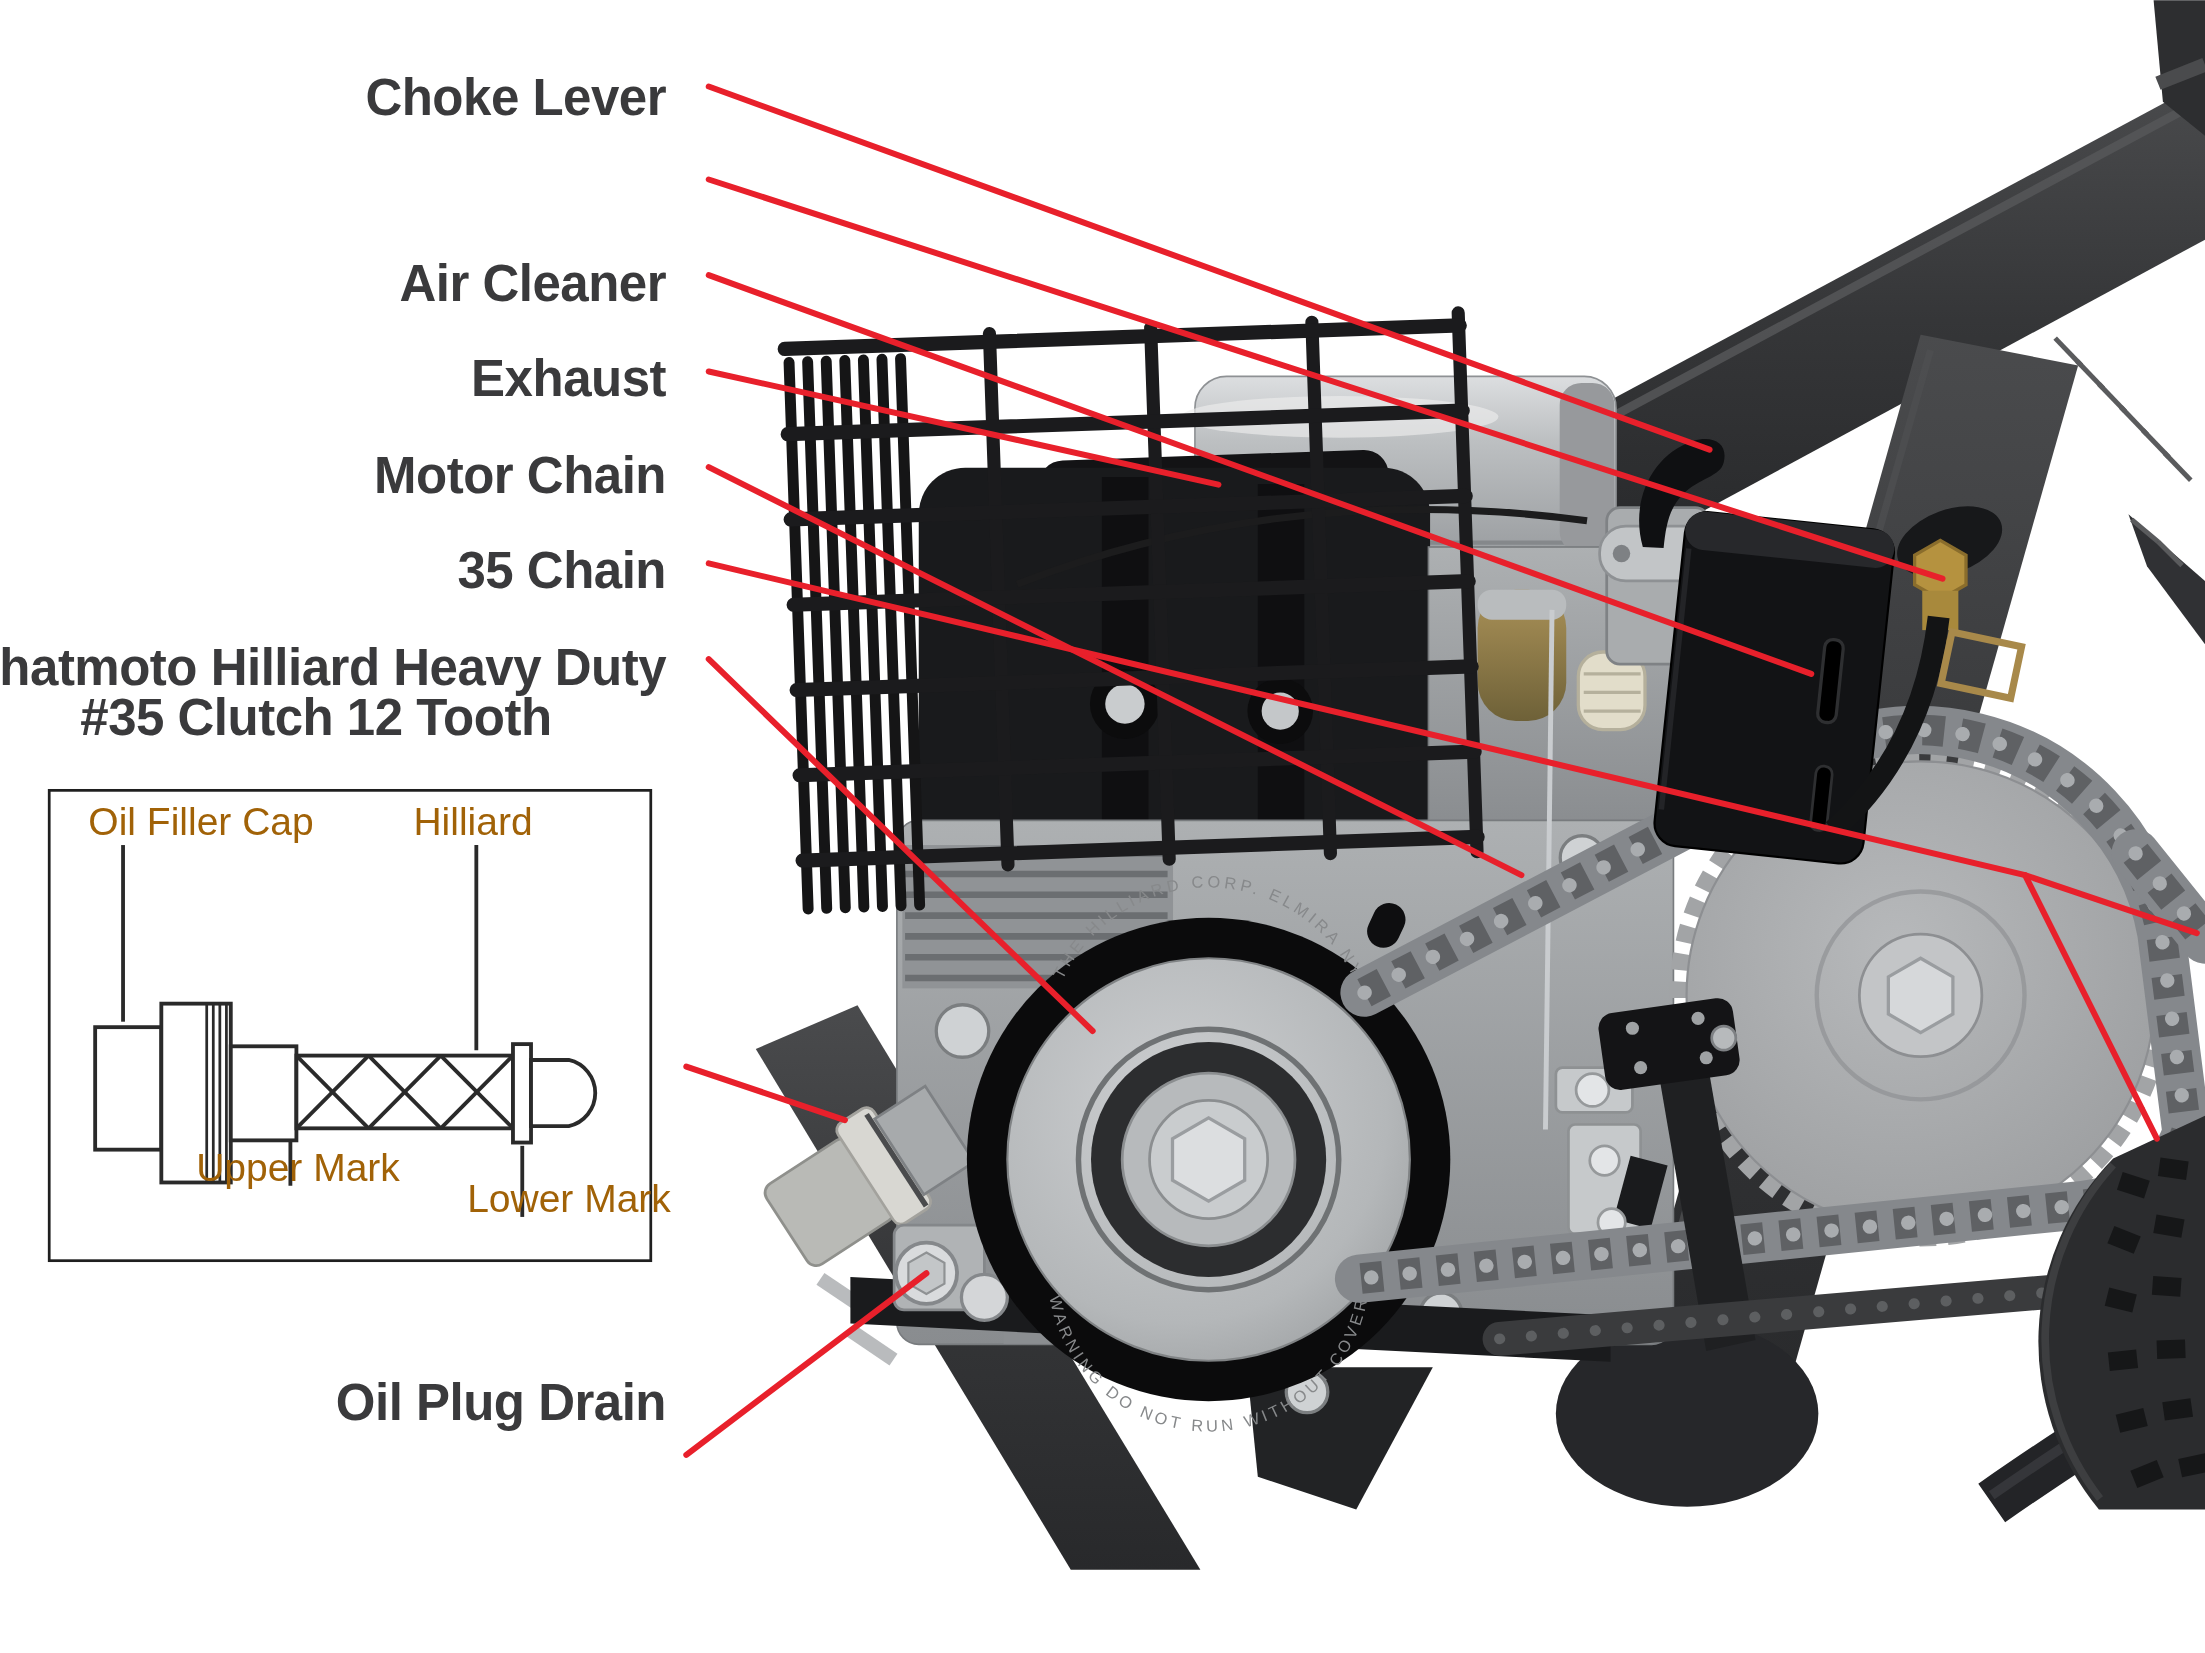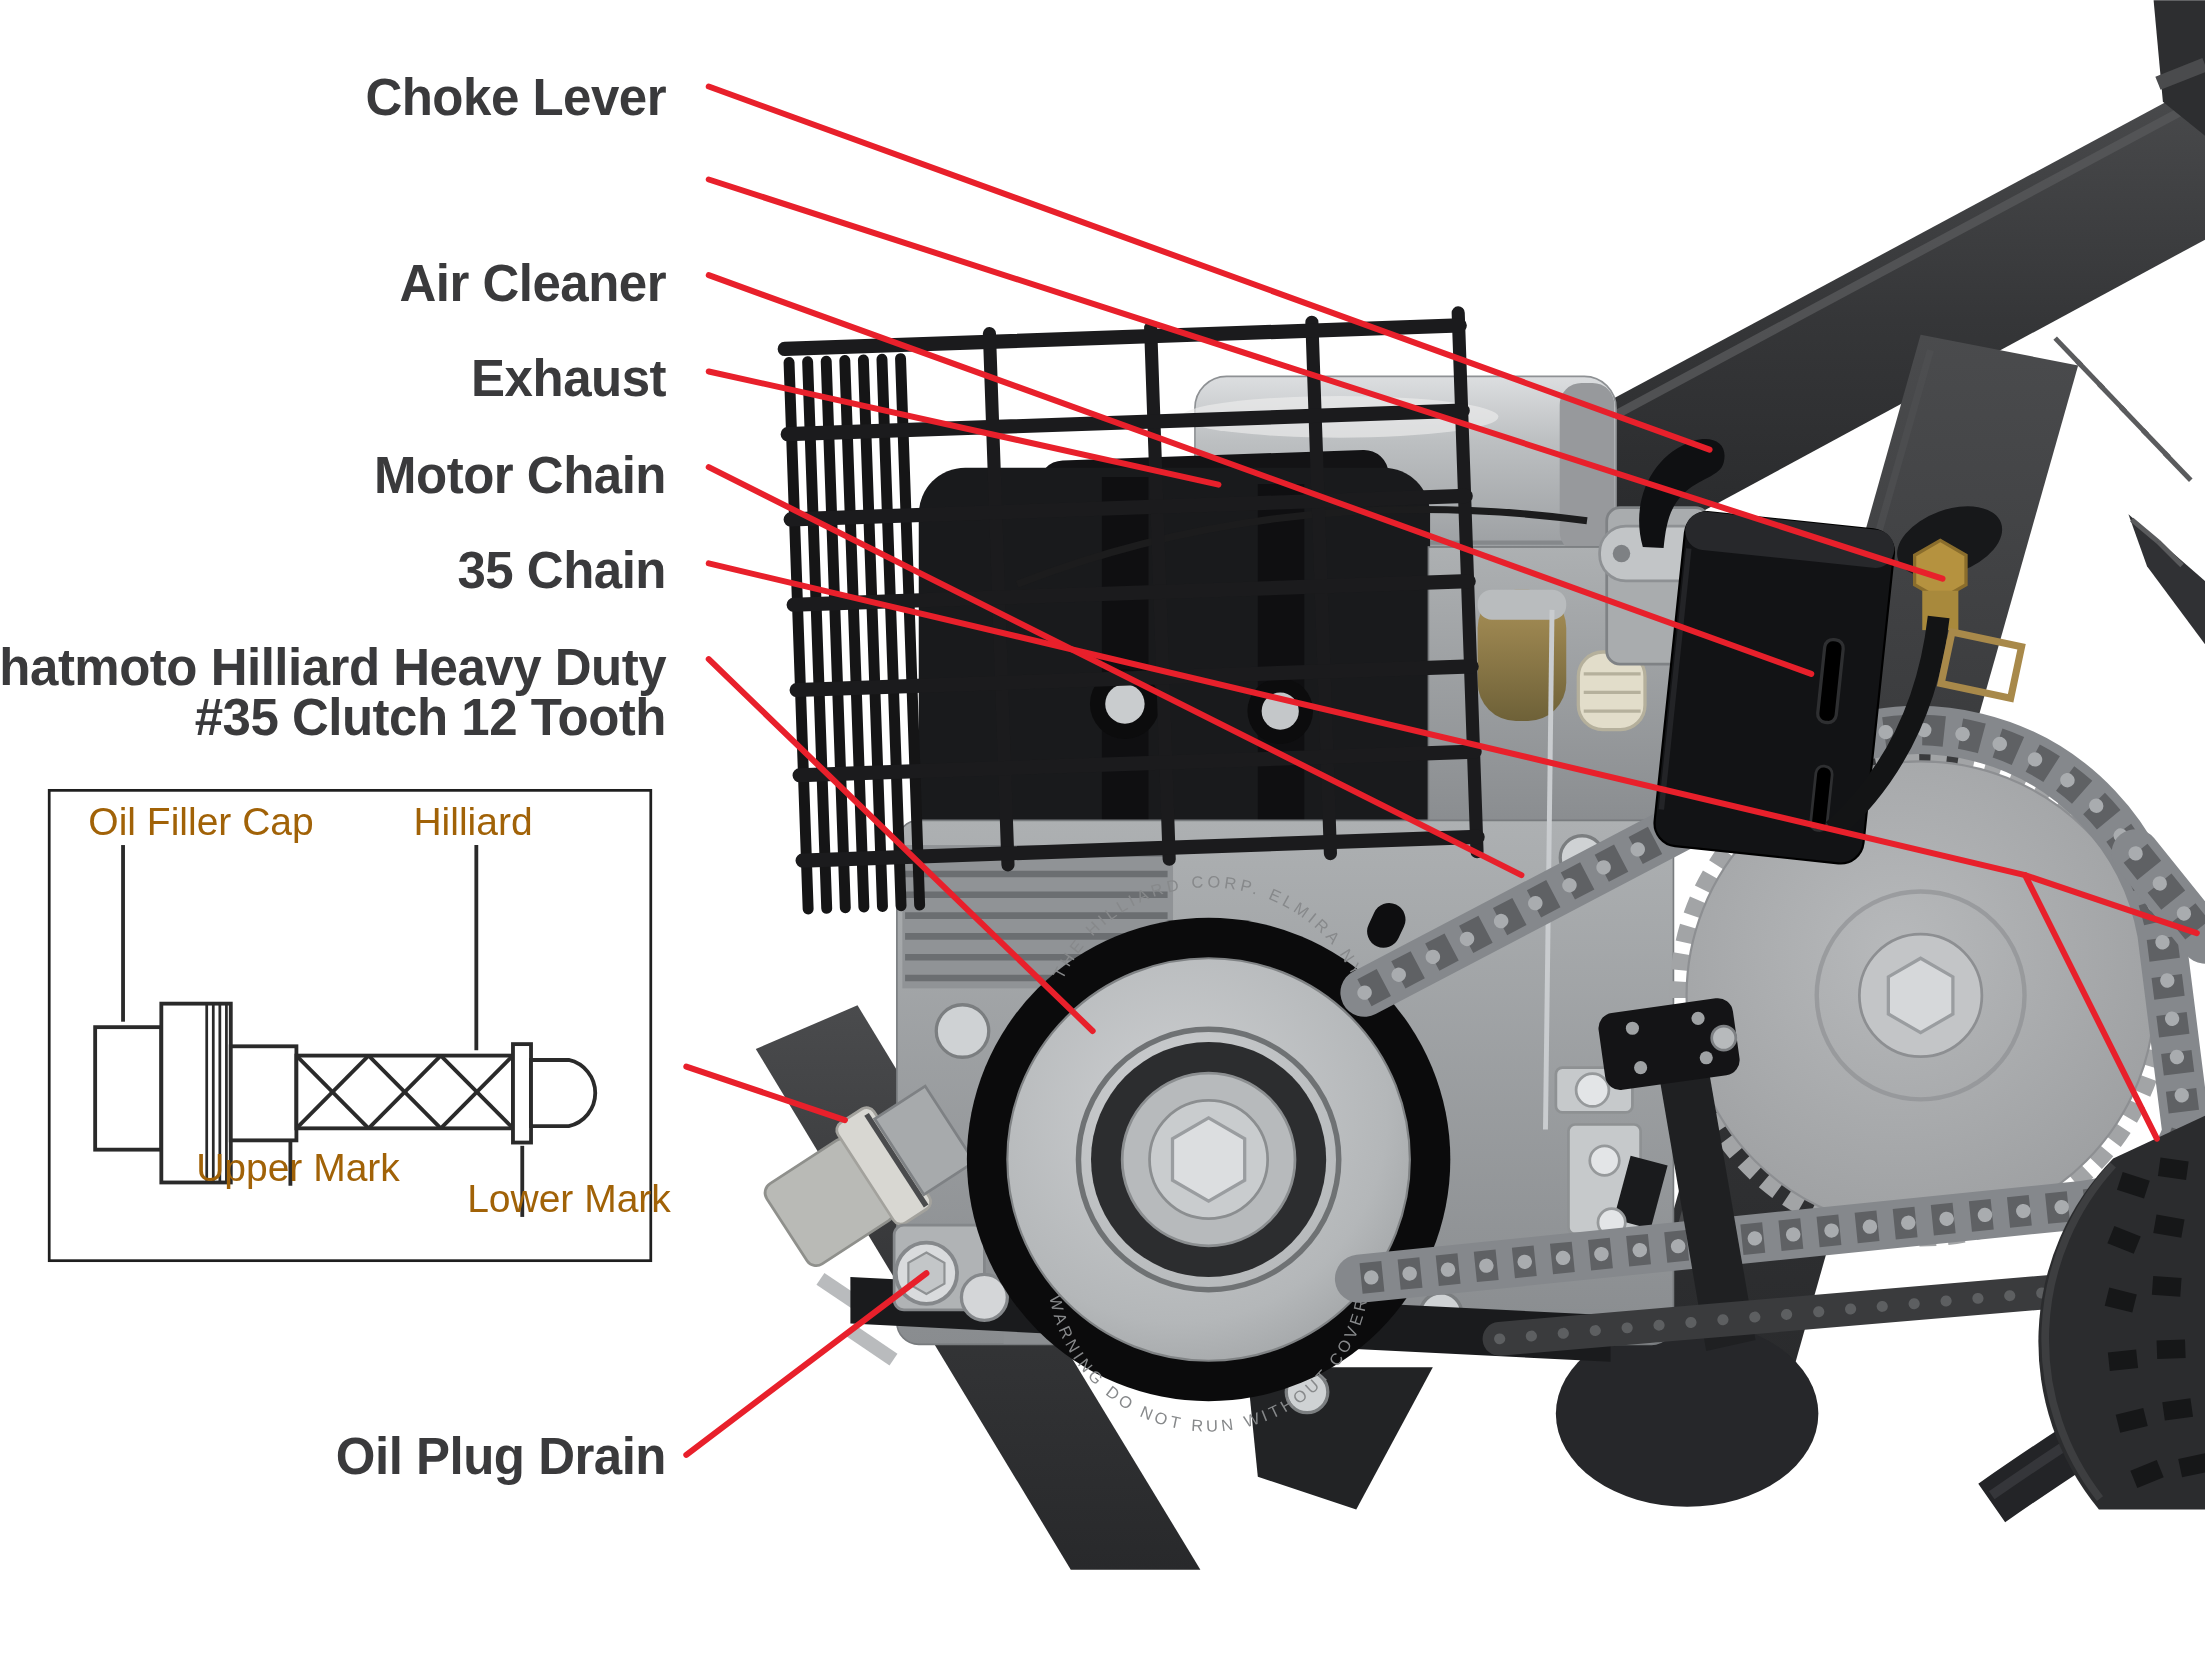--- a/index.html
+++ b/index.html
@@ -1,19 +1,19 @@
 <!DOCTYPE html>
 <html style="font-size:8.8px"><head>
 <meta charset="utf-8">
 <style>
   html,body{margin:0;padding:0;background:#ffffff;width:2205px;height:1654px;overflow:hidden;}
   #stage{position:absolute;left:0;top:0;width:2205px;height:1654px;font-family:"Liberation Sans",sans-serif;}
   svg{position:absolute;left:0;top:0;}
   .plabel{position:absolute;right:1539px;font:700 51px/50px "Liberation Sans",sans-serif;
-          color:#3a3a3c;white-space:nowrap;text-align:right;letter-spacing:-0.5px;}
+          color:#3a3a3c;white-space:nowrap;text-align:center;letter-spacing:-0.5px;}
   .ilabel{position:absolute;font:400 39px/44px "Liberation Sans",sans-serif;color:#a16207;
           white-space:nowrap;transform:translateX(-50%);}
   .red{stroke:#e8202b;stroke-width:11;fill:none;stroke-linecap:round;}
   .ink{stroke:#2a2a2a;stroke-width:7;fill:none;}
   .ch-base{stroke:#85888c;stroke-width:88;fill:none;stroke-linecap:round;}
   .ch-mid{stroke:#5f6164;stroke-width:56;fill:none;stroke-dasharray:40 30;}
   .ch-dot{stroke:#a9acaf;stroke-width:26;fill:none;stroke-linecap:round;stroke-dasharray:0.5 70;}
   .pch-base{stroke:#3a3b3d;stroke-width:62;fill:none;stroke-linecap:round;}
   .pch-dot{stroke:#5d5f61;stroke-width:20;fill:none;stroke-linecap:round;stroke-dasharray:0.5 58;}
   .eng-arc{font:400 30px "Liberation Sans",sans-serif;fill:#87898b;letter-spacing:7px;}
@@ -324,21 +324,21 @@
 
 <div class="plabel" style="top:73px">Choke Lever</div>
 <div class="plabel" style="top:259px">Air Cleaner</div>
 <div class="plabel" style="top:354px">Exhaust</div>
 <div class="plabel" style="top:451px">Motor Chain</div>
 <div class="plabel" style="top:546px">35 Chain</div>
 <div class="plabel" style="top:643px">
   <div>Phatmoto Hilliard Heavy Duty</div>
   <div>#35 Clutch 12 Tooth</div>
 </div>
-<div class="plabel" style="top:1432px">Oil Plug Drain</div>
+<div class="plabel" style="top:1378px">Oil Plug Drain</div>
 
 <div class="ilabel" style="left:201px;top:800px">Oil Filler Cap</div>
 <div class="ilabel" style="left:473px;top:800px">Hilliard</div>
 <div class="ilabel" style="left:298px;top:1146px">Upper Mark</div>
 <div class="ilabel" style="left:569px;top:1177px">Lower Mark</div>
 
 </div>
 
 
 </body></html>

